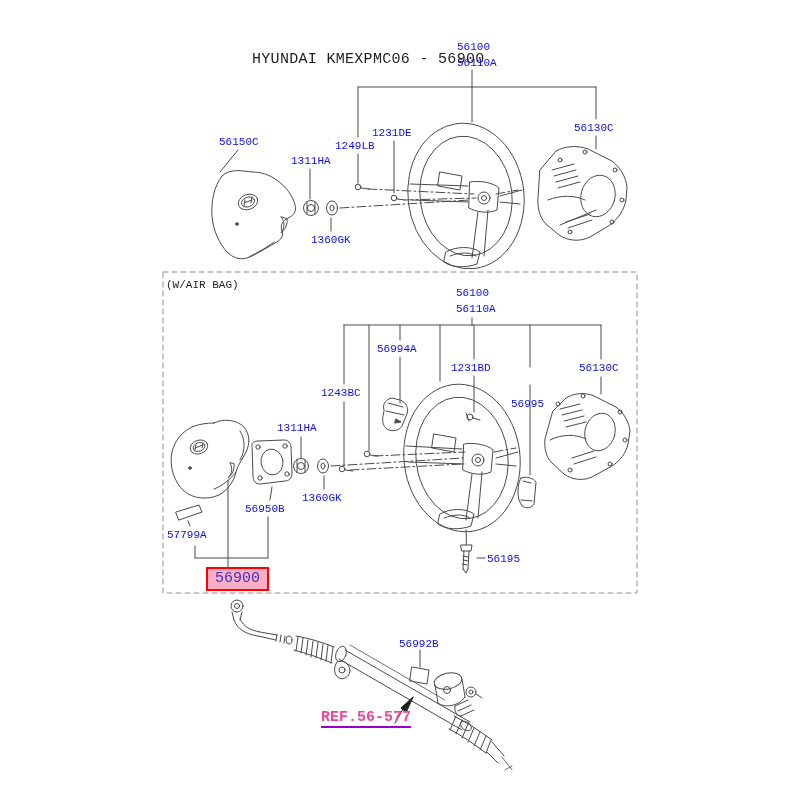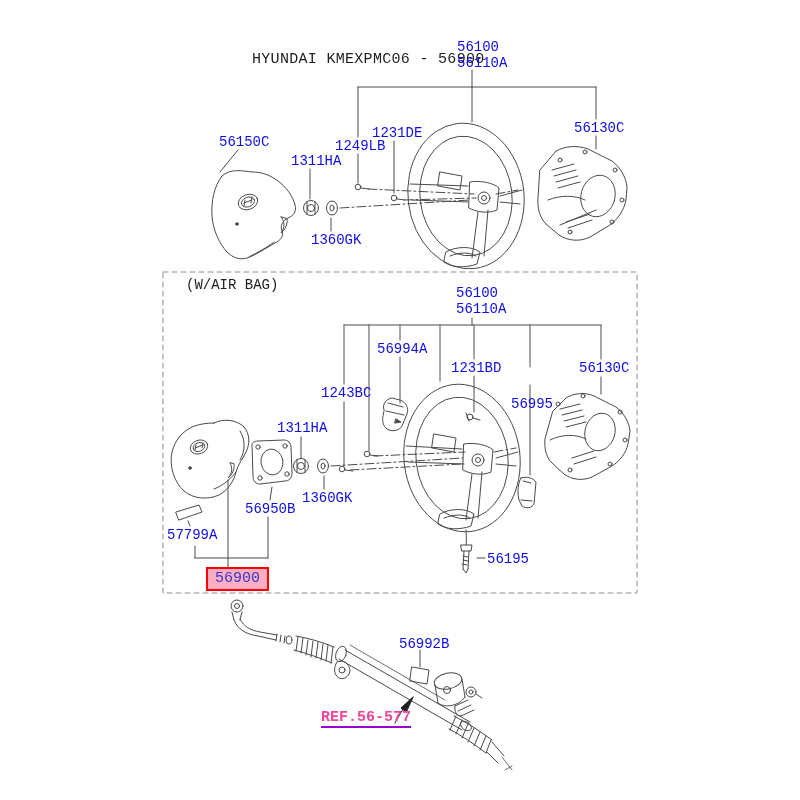--- a/index.html
+++ b/index.html
@@ -1,19 +1,19 @@
 <!DOCTYPE html>
 <html><head>
 <meta charset="utf-8">
 <style>
   html,body{margin:0;padding:0;background:#ffffff;}
   #stage{position:relative;width:800px;height:800px;background:#fff;overflow:hidden;
          font-family:Liberation Mono, monospace;}
   #lineart{position:absolute;left:0;top:0;}
-  .lbl{position:absolute;font-size:14px;line-height:16px;color:#0d0de6;white-space:nowrap;cursor:pointer;}
+  .lbl{position:absolute;font-size:11px;line-height:16px;color:#0d0de6;white-space:nowrap;cursor:pointer;}
   .lbl.two{text-align:left;}
   .black{color:#1d1d1d;cursor:default;}
   .title{position:absolute;font-size:15px;color:#1d1d1d;letter-spacing:0.3px;}
   .hl{position:absolute;border:2px solid #ff0000;background:#ffadc2;color:#3636c8;
       font-size:15px;padding:1px 7px 2px 7px;cursor:pointer;}
   .ref{position:absolute;font-size:15px;font-weight:bold;color:#ec4899;
        border-bottom:2px solid #9b00cd;padding-bottom:0px;cursor:pointer;}
   svg *{vector-effect:non-scaling-stroke;}
 </style>
 </head>
@@ -264,21 +264,21 @@
     <div>56100</div>
     <div>56110A</div>
   </div>
   <div class="lbl" style="left:219px;top:134px;">56150C</div>
   <div class="lbl" style="left:335px;top:138px;">1249LB</div>
   <div class="lbl" style="left:372px;top:125px;">1231DE</div>
   <div class="lbl" style="left:291px;top:153px;">1311HA</div>
   <div class="lbl" style="left:311px;top:232px;">1360GK</div>
   <div class="lbl" style="left:574px;top:120px;">56130C</div>
 
-  <div class="lbl black" style="left:166px;top:277px;margin-left:20px;">(W/AIR BAG)</div>
+  <div class="lbl black" style="left:166px;top:277px;">(W/AIR BAG)</div>
 
   <div class="lbl two" style="left:456px;top:285px;">
     <div>56100</div>
     <div>56110A</div>
   </div>
   <div class="lbl" style="left:377px;top:341px;">56994A</div>
   <div class="lbl" style="left:321px;top:385px;text-align:right;">1243BC</div>
   <div class="lbl" style="left:451px;top:360px;">1231BD</div>
   <div class="lbl" style="left:511px;top:384px;margin-top:12px;">56995</div>
   <div class="lbl" style="left:579px;top:360px;">56130C</div>

